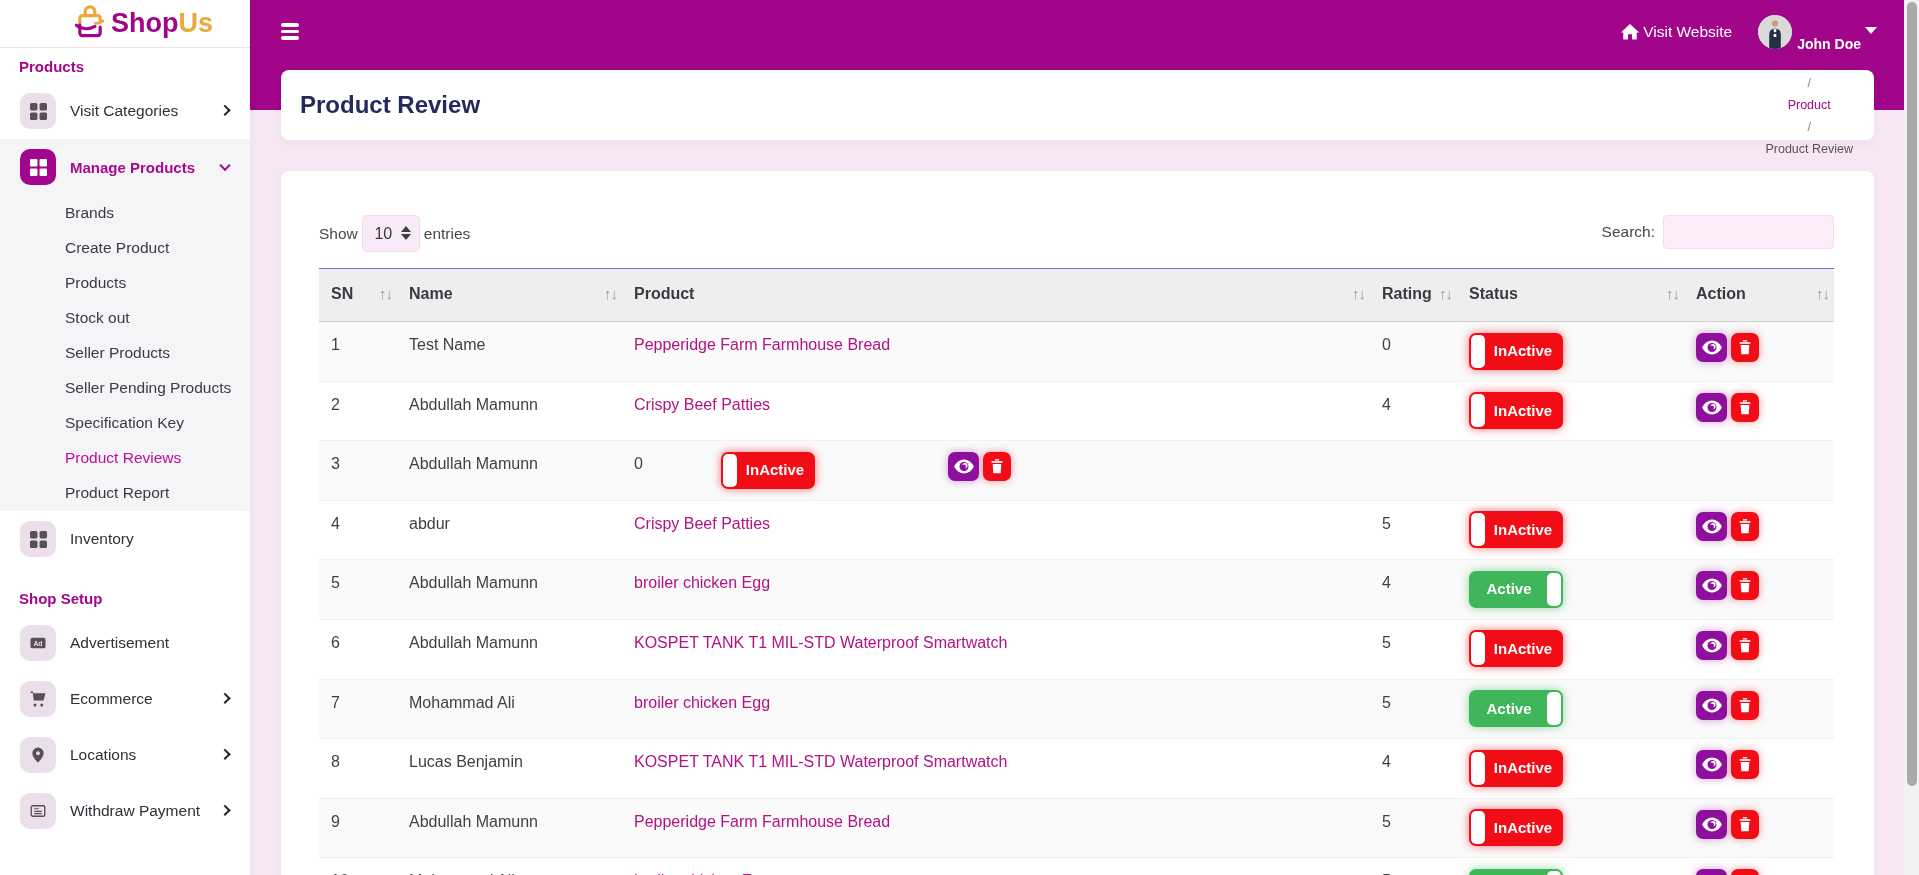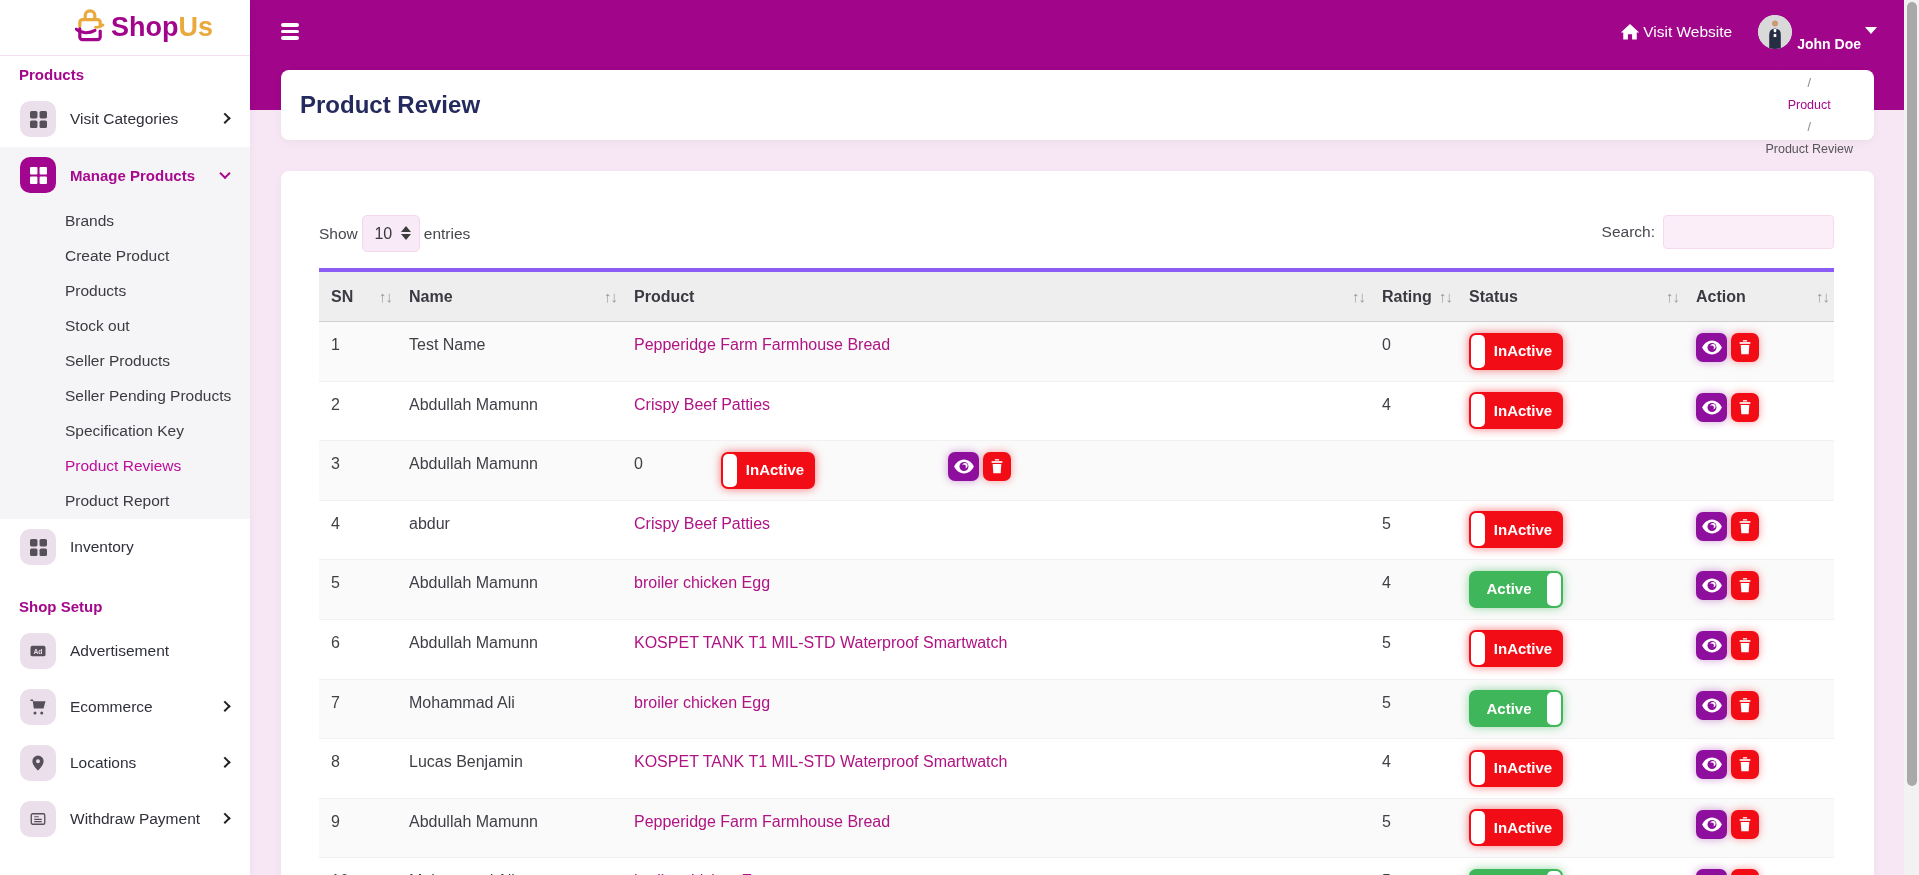--- a/index.html
+++ b/index.html
@@ -7,21 +7,21 @@
 :root {
   --primary:#a0058a;
   --violet:#8e0f9e;
   --red:#f20d16;
   --green:#3fb65a;
   --chipbg:#ecdfec;
   --groupbg:#f5f4f6;
 }
 
 .sidebar { position:fixed; left:0; top:0; width:250px; height:875px; background:#fff; z-index:30; box-shadow:0 0 8px rgba(0,0,0,.05); }
-.logo-row { height:56px; display:flex; align-items:center; padding-left:75px; border-bottom:1px solid #f3ddef; }
+.logo-row { height:48px; display:flex; align-items:center; padding-left:75px; border-bottom:1px solid #f3ddef; }
 .logo-text { font-size:27px; font-weight:bold; color:#a1058a; margin-left:6px; }
 .logo-text .us { color:#eaa93c; }
 .menu { padding-top:2px; }
 .menu-label { font-size:15px; font-weight:bold; color:#a3078c; padding:8px 0 8px 19px; height:33px; }
 .menu-item { display:flex; align-items:center; height:56px; padding-left:20px; position:relative; }
 .chip { width:36px; height:36px; border-radius:10px; background:var(--chipbg); display:flex; align-items:center; justify-content:center; flex:0 0 36px; }
 .chip.active { background:#a2068e; }
 .mi-text { font-size:15.5px; color:#30303a; margin-left:14px; }
 .mi-text.active { color:#a7098f; font-weight:bold; font-size:15px; }
 .chev { position:absolute; right:21px; top:50%; width:8px; height:8px; border-right:2.4px solid #222; border-bottom:2.4px solid #222; transform:translateY(-58%) rotate(-45deg); }
@@ -52,21 +52,21 @@
 .controls { display:flex; align-items:center; height:37px; font-size:15.5px; color:#47474f; }
 .lensel { width:58px; height:37px; background:#f9eaf7; border:1px solid #f5d8ef; border-radius:5px; margin:0 4px; display:flex; align-items:center; justify-content:center; font-size:16px; color:#3a3a3a; position:relative; padding-right:15px; }
 .lensel .ud { position:absolute; right:8px; top:10px; }
 .lensel .ud i { display:block; width:0; height:0; border-left:5px solid transparent; border-right:5px solid transparent; }
 .lensel .ud i.u { border-bottom:6px solid #3d3d3d; margin-bottom:2px; }
 .lensel .ud i.d { border-top:6px solid #3d3d3d; }
 .search { margin-left:auto; display:flex; align-items:center; margin-top:-4px; }
 .search input { width:171px; height:34px; background:#fbeef9; border:1px solid #f6dbf0; border-radius:4px; margin-left:8px; outline:none; }
 
 .dtable { margin-top:16px; font-size:16px; color:#3f3f47; }
-.dhead { height:54px; background:#eee; display:flex; border-top:4px solid #8b5cf6; border-bottom:1px solid #cfcfcf; font-weight:bold; color:#3a3a42; }
+.dhead { height:54px; background:#eee; display:flex; border-top:1px solid #8b5cf6; border-bottom:1px solid #cfcfcf; font-weight:bold; color:#3a3a42; }
 .dhead .c { padding:13px 0 0 12px; position:relative; line-height:24px; }
 .dhead .sort { position:absolute; right:5px; top:13px; font-size:15px; color:#9b9b9b; letter-spacing:-1px; }
 .drow { height:59.6px; display:flex; border-bottom:1px solid #f1f1f1; }
 .drow.odd { background:#fafafa; }
 .drow .c { padding:11px 0 0 12px; line-height:24px; }
 .c0{width:78px;} .c1{width:225px;} .c2{width:748px;} .c3{width:87px;} .c4{width:227px;} .c5{width:150px;}
 a.plink { color:#b01383; text-decoration:none; }
 
 .tog { width:94px; height:37px; border-radius:7px; position:relative; display:flex; align-items:center; margin-top:-0.5px; }
 .tog.red { background:var(--red); box-shadow:0 0 10px rgba(242,13,22,.55); }

